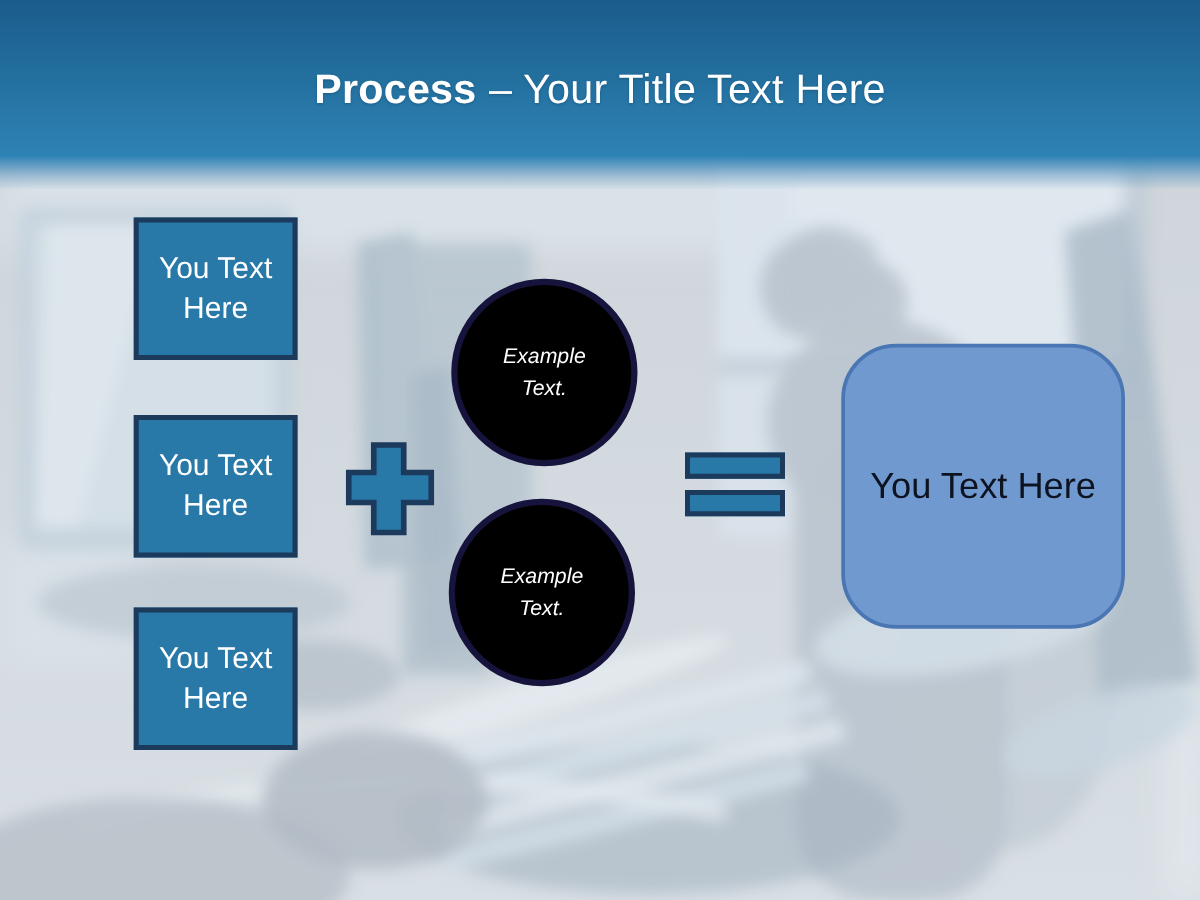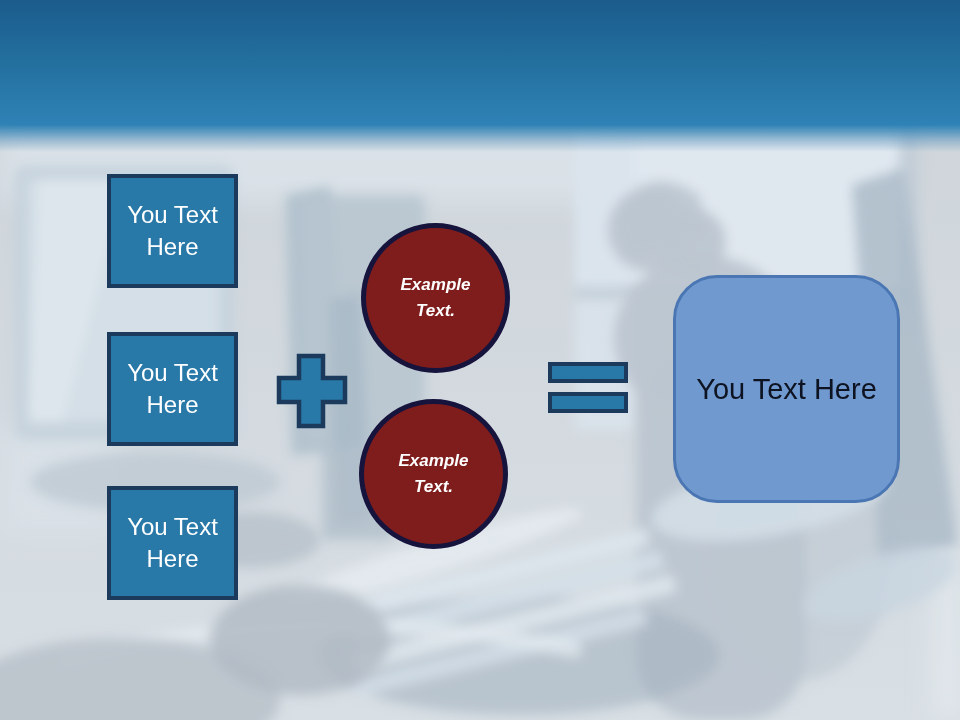--- a/index.html
+++ b/index.html
@@ -84,28 +84,28 @@
     background: #2878a8;
     border: 4px solid #1b3a5c;
   }
   .equals-bar + .equals-bar { margin-top: 9px; }
 
   
   .example-circle {
     position: absolute;
     width: 149px; height: 150px;
     border-radius: 50%;
-    background: #7f1d1d;
+    background: #000000;
     border: 5px solid #16133c;
     display: flex;
     align-items: center;
     justify-content: center;
     text-align: center;
     color: #ffffff;
-    font-weight: bold;
+    font-weight: normal;
     font-style: italic;
     font-size: 17px;
     line-height: 1.55;
   }
   .example-circle span { display: inline-block; width: 92px; }
   .example-circle.pos-1 { left: 361px; top: 223px; }
   .example-circle.pos-2 { left: 359px; top: 399px; }
 
   
   .result-box {
@@ -200,20 +200,23 @@
       <ellipse cx="120" cy="700" rx="160" ry="62" fill="#b4bdc6" opacity="0.9"></ellipse>
       <ellipse cx="300" cy="640" rx="90" ry="55" fill="#a8b2bd" opacity="0.85"></ellipse>
       <ellipse cx="250" cy="540" rx="70" ry="28" fill="#aeb9c4" opacity="0.8"></ellipse>
     </g>
 
     <rect width="960" height="720" fill="#cdd3d9" opacity="0.28"></rect>
   </svg>
 
   <div class="header-band"></div>
 
+  <h1 class="slide-title">
+    <span class="title-emphasis">Process</span><span class="title-rest">– Your Title Text Here</span>
+  </h1>
 
   <div class="input-box pos-1">
     <span>You Text Here</span>
   </div>
   <div class="input-box pos-2">
     <span>You Text Here</span>
   </div>
   <div class="input-box pos-3">
     <span>You Text Here</span>
   </div>

